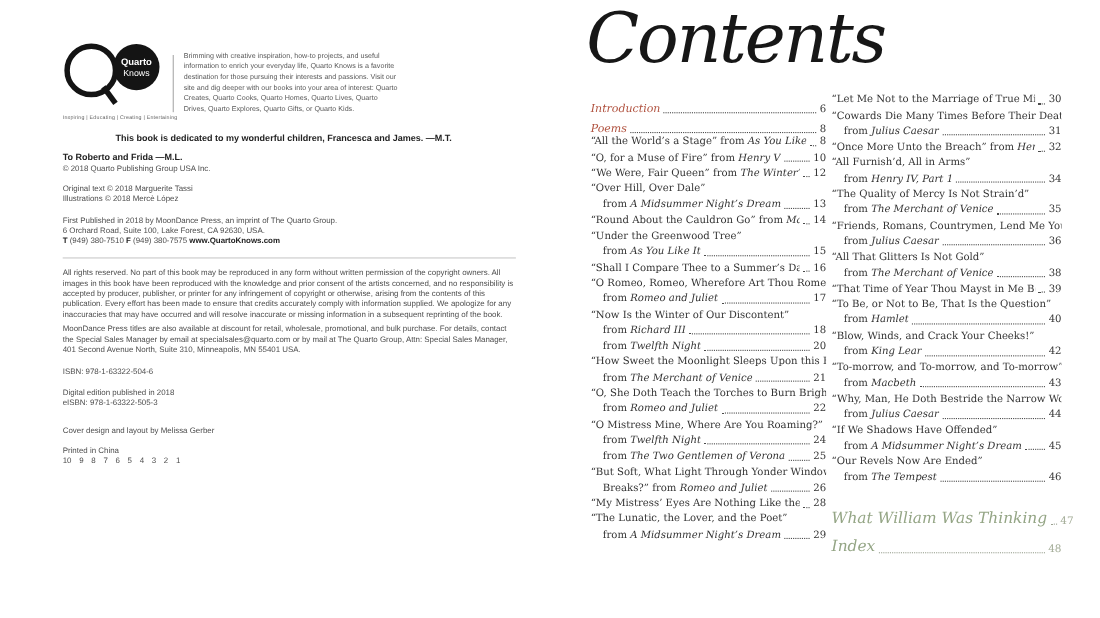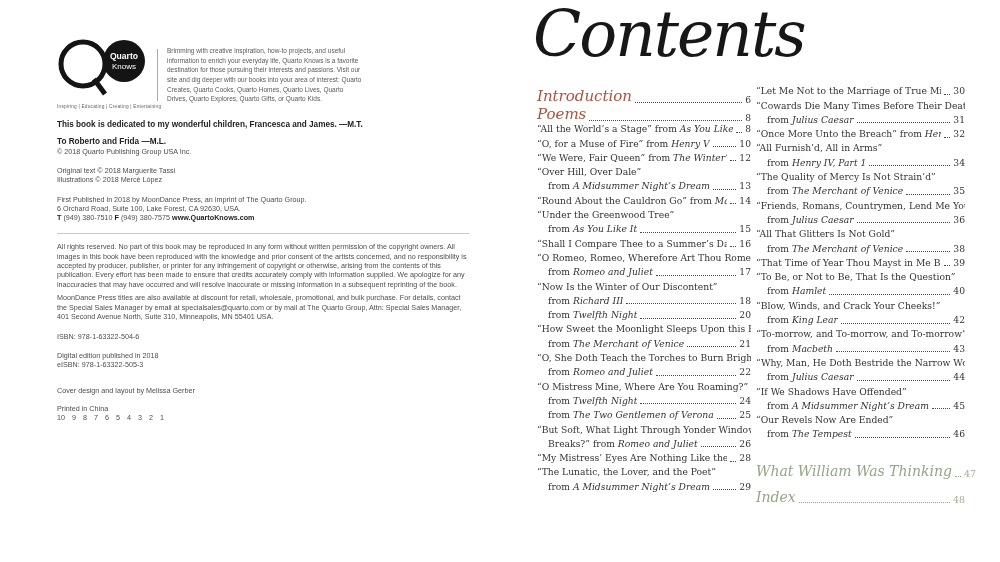--- a/index.html
+++ b/index.html
@@ -11,21 +11,21 @@
   }
 
   
   .left-page { position:absolute; left:57px; top:38px; width:412px; }
   .logo-row { display:flex; align-items:center; }
   .logo-block { width:98px; flex:0 0 auto; }
   .tagline { font-size:4.8px; color:#666; white-space:nowrap; margin-top:2px; letter-spacing:.2px; }
   .v-divider { width:1px; background:#aaa; height:52px; margin:3px 9px 0 2px; flex:0 0 auto; }
   .intro-para { width:196px; font-size:6.5px; line-height:9.6px; color:#595959; padding-top:3px; }
   .dedication { font-size:8.2px; font-weight:bold; color:#222; }
-  .ded1 { margin-top:11px; }
+  .ded1 { margin-top:11px;margin-left:48px; }
   .ded2 { margin-top:8px; }
   .meta { font-size:7.2px; line-height:9.2px; color:#4d4d4d; }
   .copyright { margin-top:1px; }
   .orig { margin-top:10px; }
   .publisher { margin-top:10px; }
   .meta b, .para b { color:#1c1c1c; }
   .rule { border:none; border-top:1px solid #c9c9c9; margin:11px 0 8px 0; }
   .para { font-size:7.2px; line-height:9.4px; color:#4d4d4d; }
   .sales { margin-top:4px; }
   .isbn { margin-top:11px; }
@@ -35,21 +35,21 @@
   .printrun { word-spacing:5px; }
 
   
   .contents-title {
     position:absolute; left:533px; top:-2px;
     font-family:"DejaVu Serif", serif; font-style:italic; font-weight:500;
     font-size:63px; color:#171717; letter-spacing:-2px;
   }
   .front-sections { position:absolute; left:537px; top:87px; width:214px; }
   .script-row { display:flex; align-items:flex-end; height:18px; }
-  .script-label { font-family:"DejaVu Serif", serif; font-style:italic; font-size:15px; white-space:nowrap; }
+  .script-label { font-family:"DejaVu Serif", serif; font-style:italic; font-size:10px; white-space:nowrap; }
   .front-sections .script-label { color:var(--terracotta); }
   .front-sections .pagenum, .back-sections .pagenum { font-family:"DejaVu Serif", serif; font-size:9.2px; }
   .front-sections .pagenum { color:#333; }
   .toc-col { position:absolute; font-family:"DejaVu Serif", serif; font-size:9.2px; color:#333; }
   .toc-left  { left:537px; top:121px; width:214px; }
   .toc-right { left:756px; top:83px;  width:209px; }
   .toc-line { display:flex; align-items:flex-end; height:14.3px; line-height:13px; }
   .toc-line.indent { padding-left:11px; }
   .toc-text { white-space:nowrap; overflow:hidden; }
   .toc-text em { font-style:italic; }

